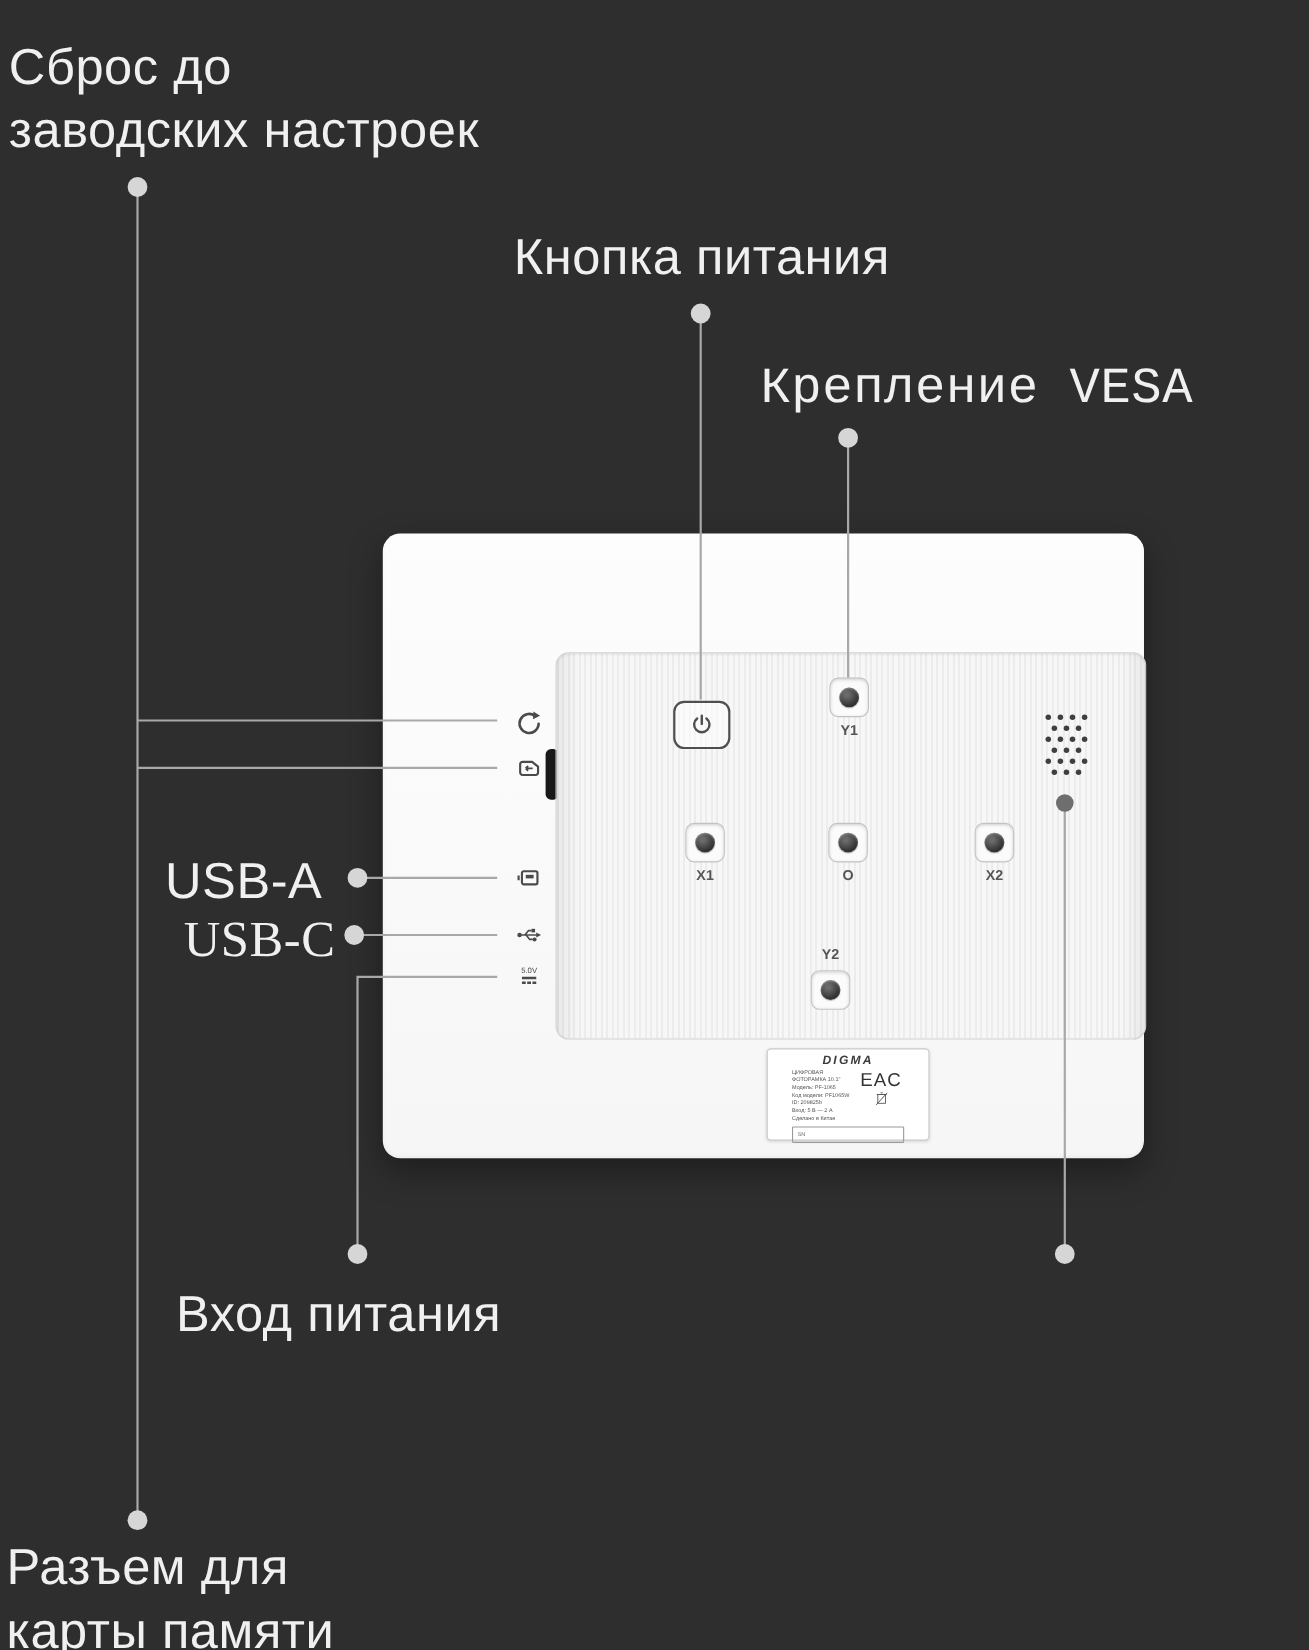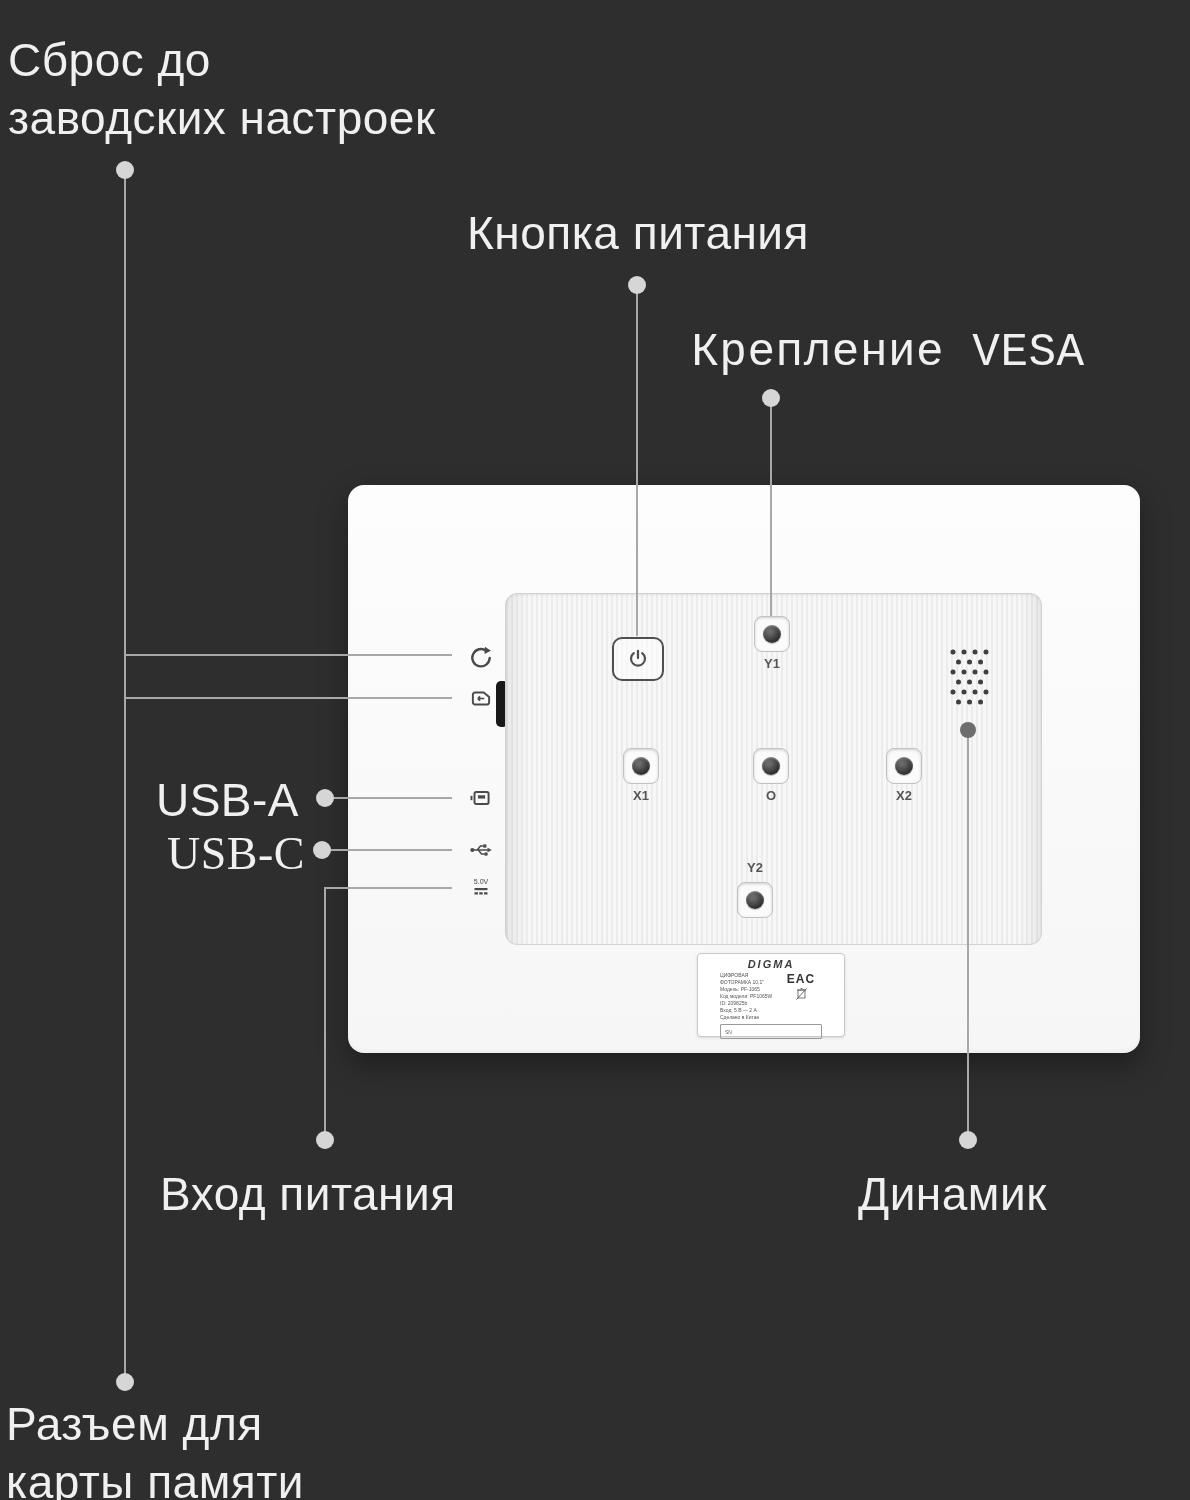--- a/index.html
+++ b/index.html
@@ -7,29 +7,29 @@
     position:relative;width:1190px;height:1500px;overflow:hidden;
     background:#2e2e2e;font-family:"Liberation Sans",sans-serif;margin-top:30px;
   }
   .callout-label{
     position:absolute;color:#f0f0f0;font-size:46px;font-weight:400;
     line-height:1.25;white-space:pre-line;letter-spacing:0.5px;
   }
   .lbl-factory-reset{left:8px;top:2px;}
   .lbl-power-button{left:638px;top:175px;transform:translateX(-50%);white-space:nowrap;}
   .lbl-vesa{left:888px;top:295px;transform:translateX(-50%);white-space:nowrap;font-family:Liberation Mono, monospace;}
-  .lbl-usb-a{left:150px;top:742px;width:155px;text-align:center;}
+  .lbl-usb-a{left:150px;top:742px;width:155px;text-align:left;}
   .lbl-usb-c{left:150px;top:795px;width:155px;text-align:right;font-family:Liberation Serif, serif;}
   .lbl-power-input{left:160px;top:1136px;white-space:nowrap;}
   .lbl-speaker{left:858px;top:1136px;white-space:nowrap;}
   .lbl-card-slot{left:6px;top:1366px;}
 
   
   .device{
-    position:absolute;left:348px;top:455px;width:792px;height:568px;
+    position:absolute;left:348px;top:455px;width:692px;height:568px;
     background:linear-gradient(180deg,#fdfdfd,#f6f6f6);
     border-radius:16px;
     box-shadow:0 12px 30px rgba(0,0,0,0.35), inset 0 -2px 4px rgba(0,0,0,0.04);
   }
   .sd-notch{
     position:absolute;left:148px;top:196px;width:12px;height:46px;
     background:#181818;border-radius:5px;
   }
   .panel{
     position:absolute;left:157px;top:108px;width:537px;height:352px;
@@ -80,41 +80,40 @@
     box-sizing:border-box;padding:4px 22px;
     box-shadow:0 1px 3px rgba(0,0,0,0.12);
   }
   .sticker-brand{
     text-align:center;font-weight:bold;font-style:italic;font-size:11px;
     letter-spacing:2px;color:#3c3c3c;
   }
   .sticker-body{display:flex;margin-top:2px;}
   .sticker-lines{flex:1;font-size:5px;line-height:1.4;color:#555;}
   .sticker-right{width:42px;text-align:center;}
-  .eac-mark{font-weight:bold;font-size:12px;color:#333;letter-spacing:1px;}
+  .eac-mark{font-weight:normal;font-size:17px;color:#333;letter-spacing:1px;}
   .sticker-sn{
     margin-top:3px;border:1px solid #9a9a9a;height:13px;border-radius:1px;
     font-size:5px;color:#666;display:flex;align-items:center;padding-left:4px;
   }
 
   .lines-overlay{position:absolute;left:0;top:0;pointer-events:none;}
 </style>
 </head>
 <body>
 
 <div class="canvas">
 
   <div class="callout-label lbl-factory-reset">Сброс до
 заводских настроек</div>
   <div class="callout-label lbl-power-button">Кнопка питания</div>
   <div class="callout-label lbl-vesa">Крепление VESA</div>
   <div class="callout-label lbl-usb-a">USB-A</div>
   <div class="callout-label lbl-usb-c">USB-C</div>
   <div class="callout-label lbl-power-input">Вход питания</div>
-  <div class="callout-label lbl-speaker">Динамик</div>
   <div class="callout-label lbl-card-slot">Разъем для
 карты памяти</div>
 
   <div class="device">
 
     <div class="sd-notch"></div>
 
     <div class="side-icon icon-reset">
       <svg viewBox="0 0 24 24" width="26" height="26">
         <path d="M16.9 5.4 A8 8 0 1 0 20 12" fill="none" stroke="#4a4a4a" stroke-width="2.2" stroke-linecap="round"></path>

